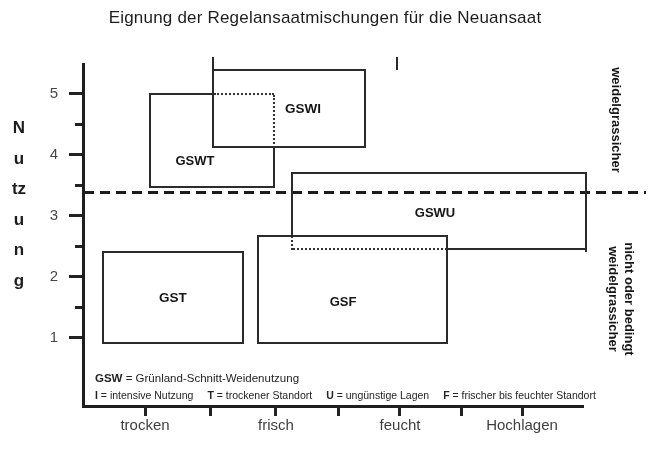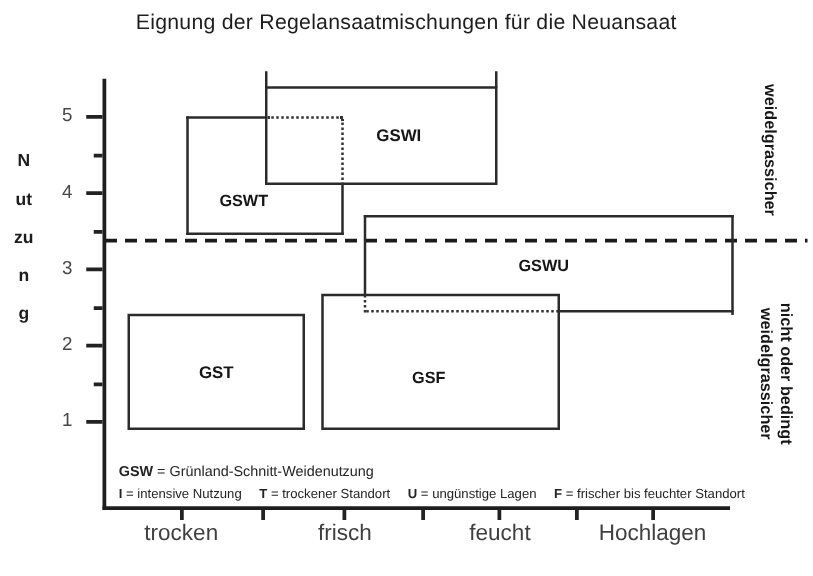--- a/index.html
+++ b/index.html
@@ -6,23 +6,23 @@
   .stage{
     position:relative;width:650px;height:461px;background:#ffffff;overflow:hidden;
     font-family:"Liberation Sans",sans-serif;color:#1d1d1d;
   }
   .abs{position:absolute;}
   .title{left:0;right:0;top:8px;text-align:center;font-size:17px;letter-spacing:.2px;color:#1d1d1d;}
   .title b{font-weight:normal;}
   .spine{background:#1e1e1e;}
   .tick{background:#222222;}
   .ytick-label{width:22px;text-align:right;font-size:15px;color:#474747;line-height:17px;}
-  .xtick-label{width:90px;text-align:center;font-size:18px;color:#3f3f3f;}
+  .xtick-label{width:90px;text-align:center;font-size:15px;color:#3f3f3f;}
   .axis-title-x{width:200px;text-align:center;font-weight:bold;font-size:15px;letter-spacing:5px;color:#1d1d1d;}
-  .axis-title-y{width:16px;font-weight:bold;font-size:14px;line-height:30.5px;word-break:break-all;text-align:center;color:#1d1d1d;}
+  .axis-title-y{width:16px;font-weight:bold;font-size:17px;line-height:30.5px;word-break:break-all;text-align:center;color:#1d1d1d;}
   .dashline{height:3px;background:repeating-linear-gradient(90deg,#1b1b1b 0 10px,transparent 10px 16px);}
   .box{border:2px solid #2b2b2b;box-sizing:border-box;display:flex;align-items:center;justify-content:center;}
   .seg{background:#2b2b2b;}
   .dot-h{height:0;border-top:2px dotted #333333;}
   .dot-v{width:0;border-left:2px dotted #333333;}
   .box-label{font-weight:bold;font-size:13.5px;color:#161616;}
   .box-label-abs{width:60px;text-align:center;font-weight:bold;font-size:13px;color:#161616;}
   .rot{transform:rotate(90deg);font-weight:bold;font-size:13px;color:#161616;text-align:center;line-height:16px;}
   .legend-line{font-size:11.5px;color:#242424;white-space:nowrap;}
   .legend-line b{font-weight:bold;}
@@ -71,21 +71,21 @@
   <div class="abs xtick-label" style="left:100px;top:416px;">trocken</div>
   <div class="abs xtick-label" style="left:231px;top:416px;">frisch</div>
   <div class="abs xtick-label" style="left:477px;top:416px;">Hochlagen</div>
   <div class="abs xtick-label" style="left:355px;top:416px;">feucht</div>
 
 
   <div class="abs dashline" style="left:84px;top:191px;width:562px;"></div>
 
   <div class="abs seg" style="left:212px;top:57px;width:2px;height:13px;"></div>
   <div class="abs seg" style="left:396px;top:57px;width:2px;height:13px;"></div>
-  <div class="abs box" style="left:212px;top:69px;width:186px;height:79px;background:transparent;padding-left:28px;">
+  <div class="abs box" style="left:212px;top:69px;width:154px;height:79px;background:transparent;padding-left:28px;">
     <span class="box-label">GSWI</span>
   </div>
 
   <div class="abs seg" style="left:149px;top:93px;width:2px;height:95px;"></div>
   <div class="abs seg" style="left:149px;top:93px;width:65px;height:2px;"></div>
   <div class="abs dot-h" style="left:214px;top:93px;width:60px;"></div>
   <div class="abs dot-v" style="left:273px;top:95px;height:53px;"></div>
   <div class="abs seg" style="left:273px;top:148px;width:2px;height:40px;"></div>
   <div class="abs seg" style="left:149px;top:186px;width:126px;height:2px;"></div>
   <div class="abs box-label-abs" style="left:165px;top:153px;">GSWT</div>

